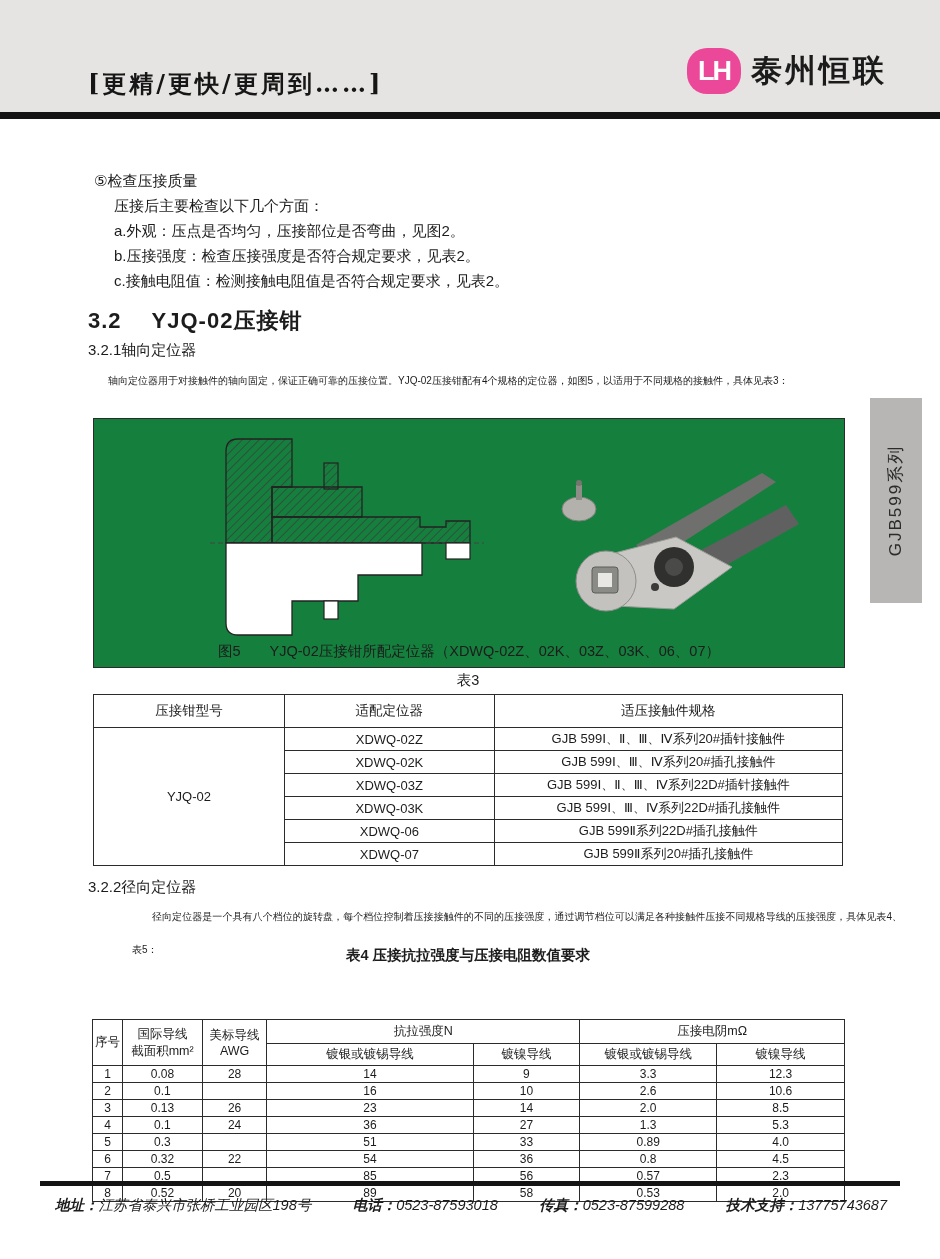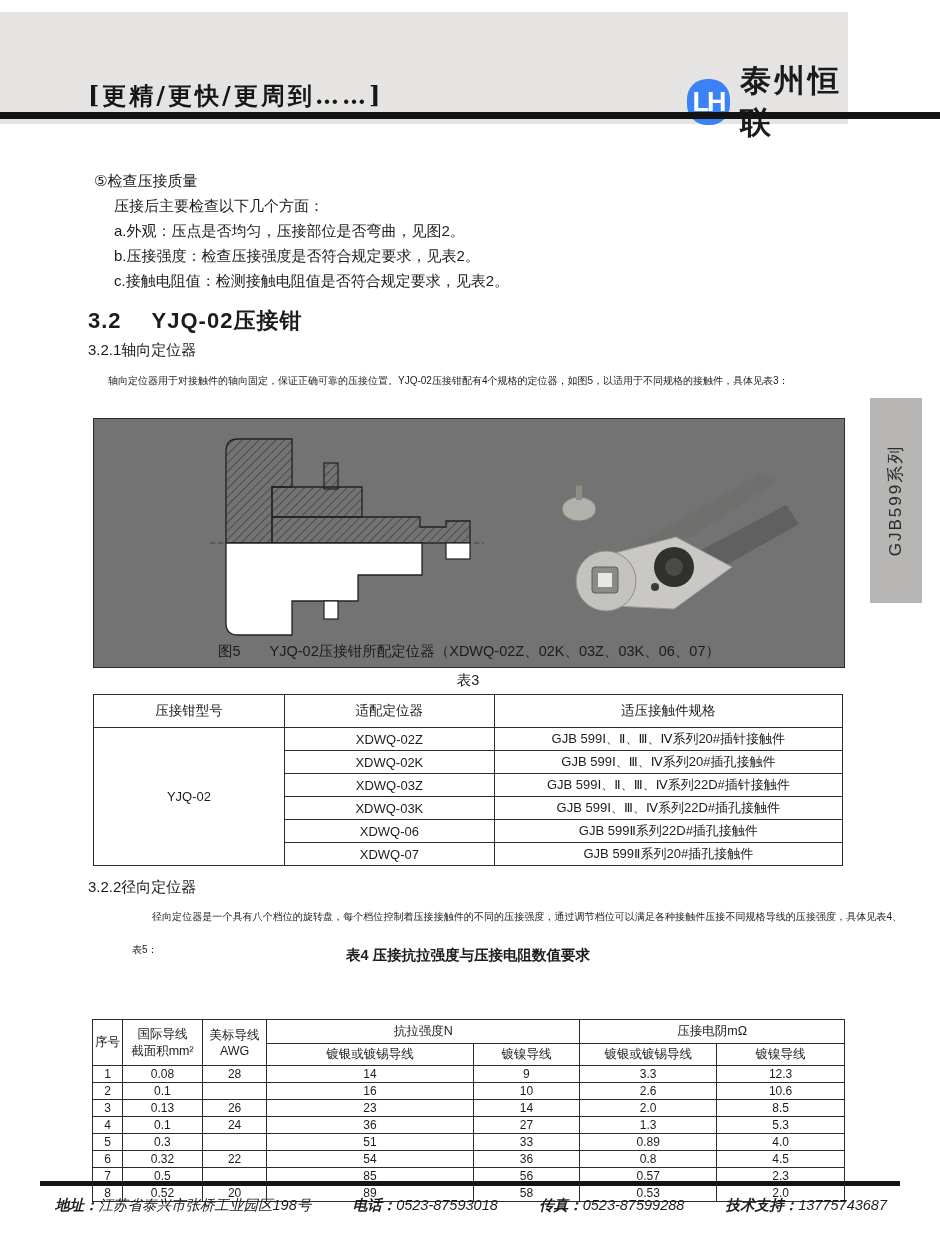--- a/index.html
+++ b/index.html
@@ -1,44 +1,44 @@
 <!DOCTYPE html>
 <html><head>
 <meta charset="utf-8">
 <style>
   html,body{margin:0;padding:0;}
   .page{
     position:relative;width:940px;height:1259px;background:#ffffff;overflow:hidden;
     font-family:"Liberation Sans","DejaVu Sans",sans-serif;color:#1c1c1c;
   }
   
-  .hdr{position:absolute;left:0;top:12px;width:848px;height:112px;background:#e5e4e2;}
+  .hdr{position:absolute;left:0;top:0;width:940px;height:112px;background:#e5e4e2;}
   .hdr-bar{position:absolute;left:0;top:112px;width:940px;height:7px;background:#141414;}
   .slogan{
     position:absolute;left:88px;bottom:12px;
     font-family:"DejaVu Serif","Liberation Serif",serif;
     font-size:24px;font-weight:bold;letter-spacing:3px;color:#161616;
   }
   .logo{position:absolute;left:687px;top:48px;display:flex;align-items:center;}
   .logo-mark{
-    width:54px;height:46px;background:#3b82f6;border-radius:20px;
+    width:54px;height:46px;background:#ec4899;border-radius:20px;
     display:flex;align-items:center;justify-content:center;
     color:#ffffff;font-weight:bold;font-size:27px;letter-spacing:-2px;
   }
   .logo-text{margin-left:10px;font-size:31px;font-weight:bold;letter-spacing:3px;color:#1b1b1b;}
   
   .blk{position:absolute;font-size:15px;line-height:25px;}
   .q-head{font-size:15px;}
   .q-line{margin-left:20px;}
   .sec-head{position:absolute;left:88px;font-size:22px;font-weight:bold;letter-spacing:1px;}
   .sec-num{margin-right:30px;}
   .sub-head{position:absolute;left:88px;font-size:15px;}
   .para{position:absolute;left:88px;width:770px;font-size:10px;line-height:33px;text-indent:2em;text-align:justify;}
   
-  .figbox{position:absolute;left:93px;top:418px;width:750px;height:248px;border:1px solid #2b2b2b;background:#737373;}
+  .figbox{position:absolute;left:93px;top:418px;width:750px;height:248px;border:1px solid #2b2b2b;background:#15803d;}
   .fig-draw{position:absolute;left:80px;top:12px;}
   .fig-photo{position:absolute;left:430px;top:30px;}
   .fig-cap{position:absolute;left:0;bottom:6px;width:100%;text-align:center;font-size:14.5px;}
   .tbl-label{position:absolute;left:93px;width:750px;text-align:center;font-size:14.5px;}
   
   table{border-collapse:collapse;table-layout:fixed;width:100%;}
   td,th{border:1px solid #2b2b2b;text-align:center;vertical-align:middle;padding:0 2px;overflow:hidden;white-space:nowrap;}
   .t3{position:absolute;left:93px;top:694px;width:750px;}
   .t3 th{height:32px;font-size:13.5px;font-weight:normal;}
   .t3 td{height:22px;font-size:13px;}

